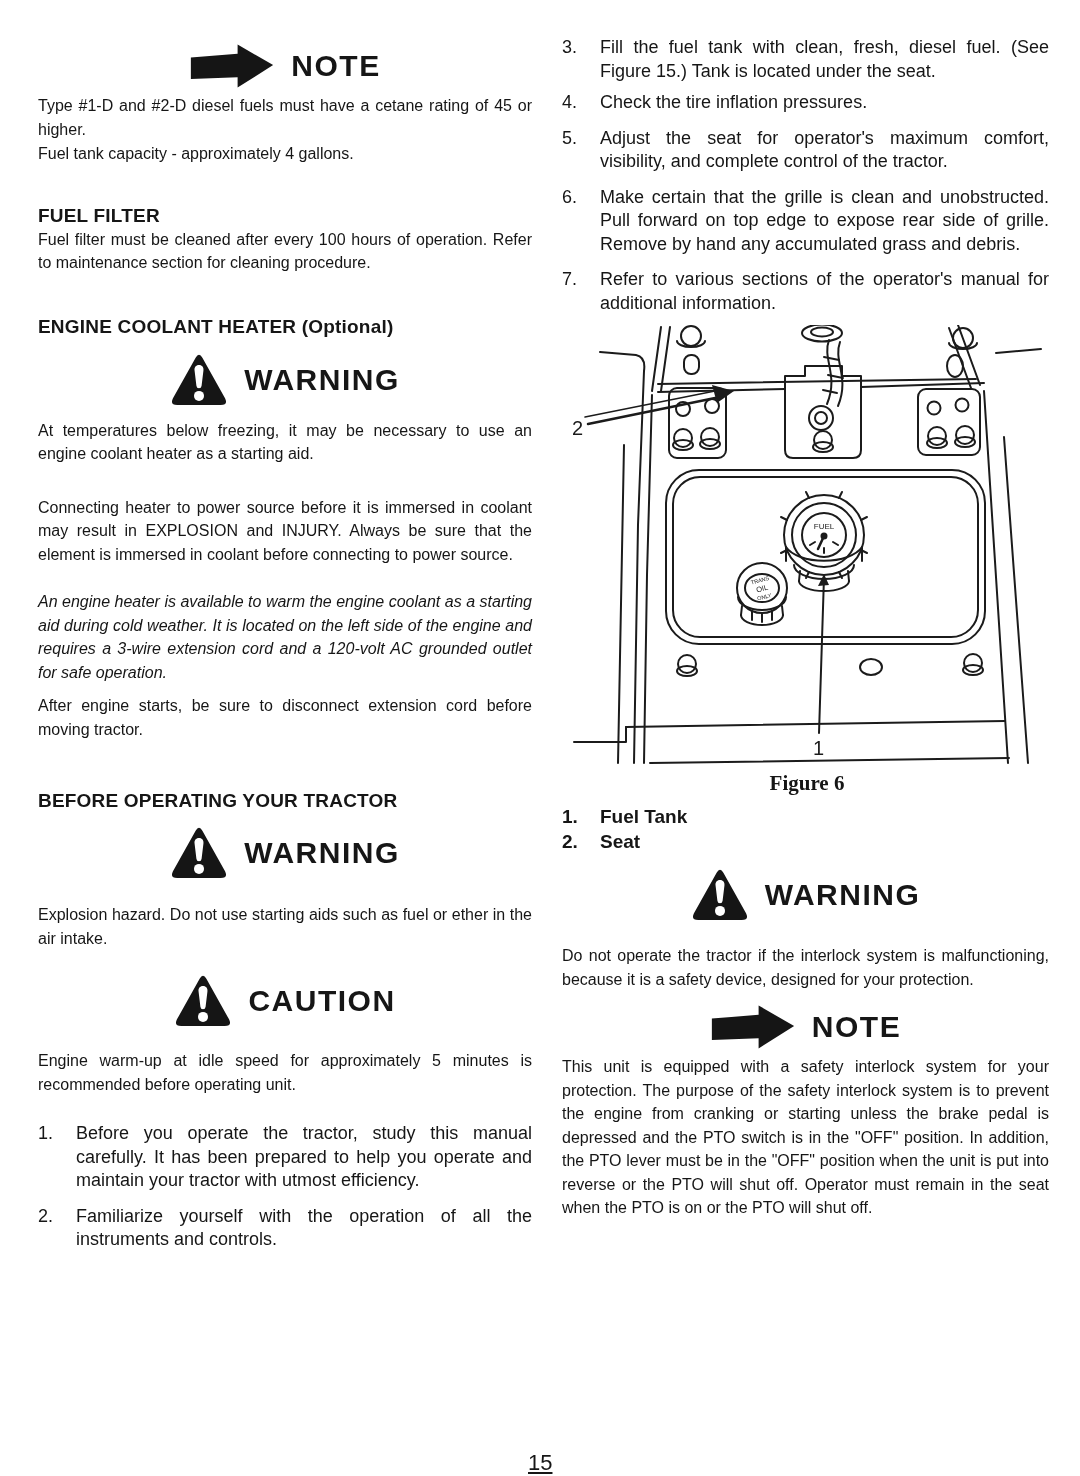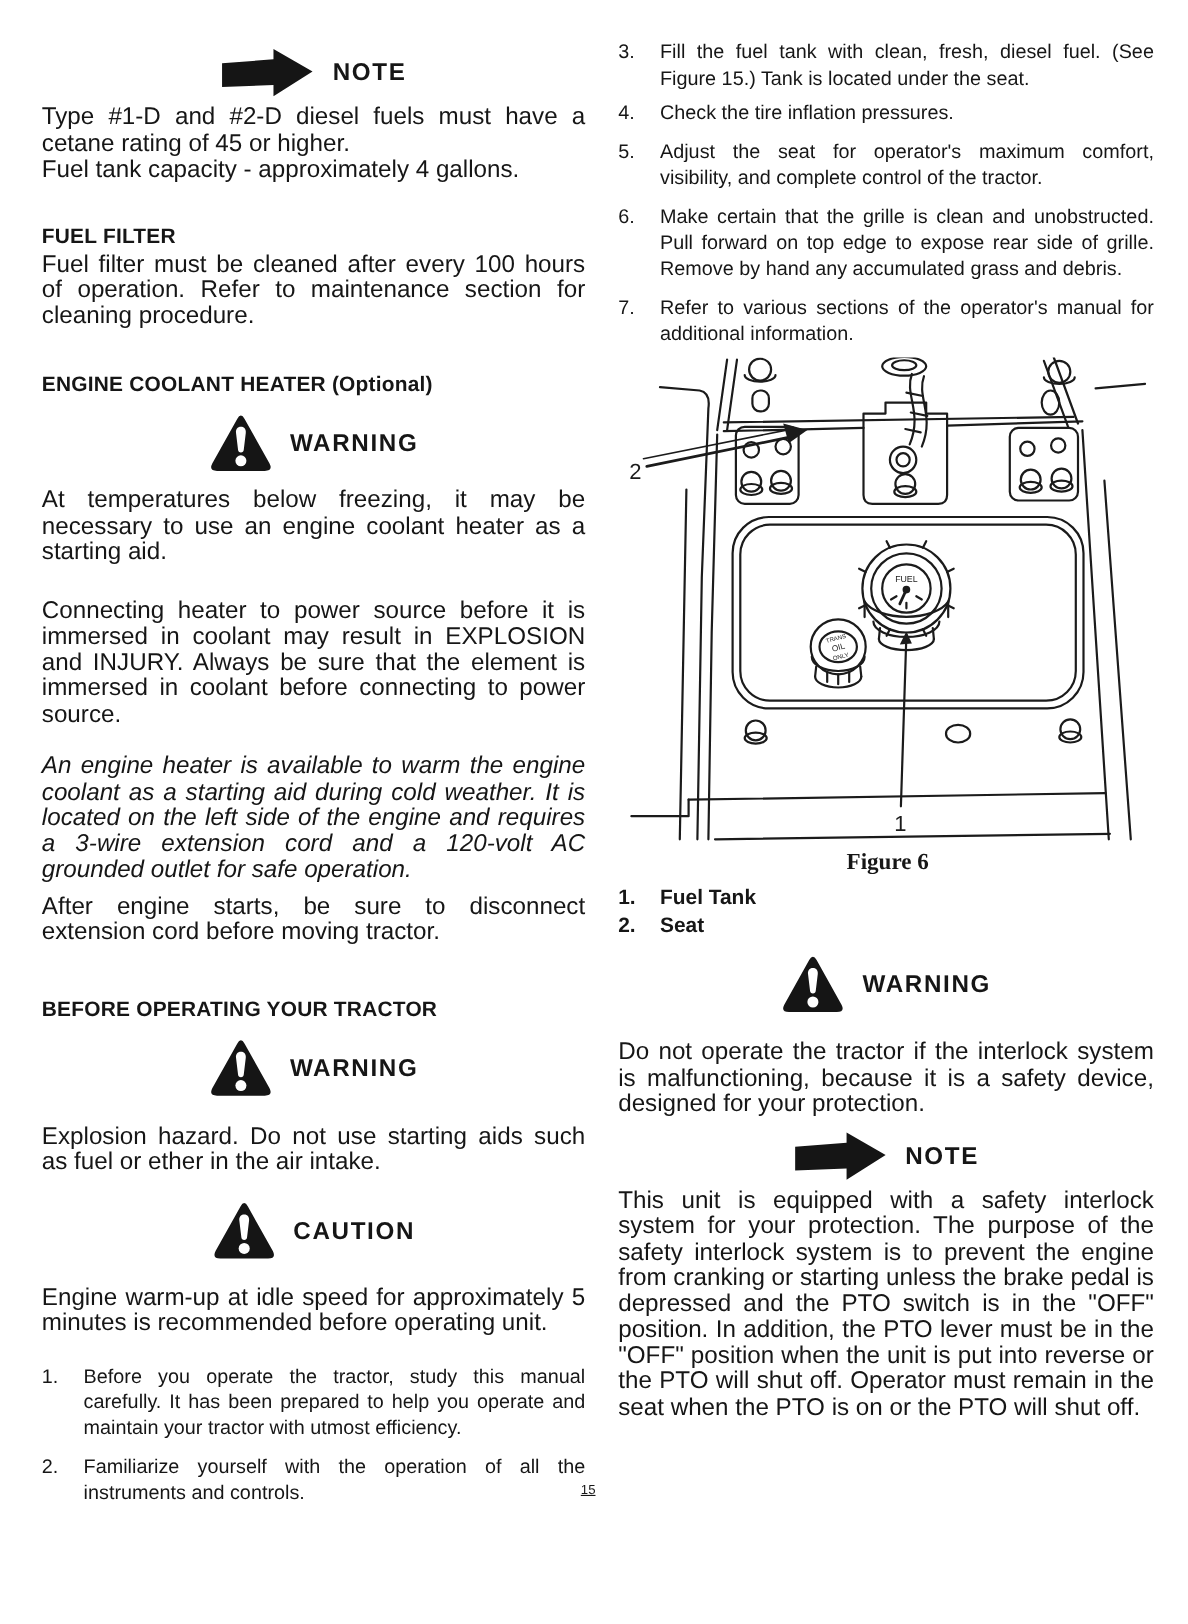--- a/index.html
+++ b/index.html
@@ -3,36 +3,36 @@
 <meta charset="utf-8">
 <style>
   html,body{margin:0;padding:0;}
   body{
     width:1080px;height:1476px;background:#ffffff;color:#161616;
     font-family:"Liberation Sans",sans-serif;position:relative;overflow:hidden;
   }
   .col{position:absolute;top:32px;}
   .col-left{left:38px;width:494px;}
   .col-right{left:562px;width:487px;}
-  p.body{margin:0;font-size:22px;line-height:23.5px;text-align:justify;}
+  p.body{margin:0;font-size:16px;line-height:23.5px;text-align:justify;}
   .indent{margin-left:42px;margin-right:50px;}
   .sec-head{font-size:19px;font-weight:bold;letter-spacing:.2px;line-height:24px;}
   .alert-head{display:flex;align-items:center;justify-content:center;gap:16px;}
-  .alert-word{font-size:22px;font-weight:bold;letter-spacing:1.5px;}
+  .alert-word{font-size:30px;font-weight:bold;letter-spacing:1.5px;}
   .warn-icon{width:58px;height:54px;display:block;}
   .note-icon{width:86px;height:44px;display:block;}
   .list-item{display:flex;font-size:18px;line-height:23.5px;}
   .list-item .num{flex:0 0 38px;}
   .list-item p{flex:1;margin:0;font-size:18px;line-height:23.5px;text-align:justify;}
   .figure-svg{display:block;margin-left:10px;}
   .fig-caption{font-family:"Liberation Serif",serif;font-weight:bold;font-size:21px;
     text-align:center;width:470px;margin-left:10px;}
   .legend-item{display:flex;font-weight:bold;font-size:19px;line-height:25px;}
   .legend-item .num{flex:0 0 38px;}
-  .page-num{position:absolute;left:528px;top:1347px;font-size:12px;text-decoration:underline;}
+  .page-num{position:absolute;left:528px;top:1450px;font-size:22px;text-decoration:underline;}
   .ln{stroke:#1b1b1b;stroke-width:2;fill:none;stroke-linecap:round;stroke-linejoin:round;}
   .fig-txt{font-family:"Liberation Sans",sans-serif;fill:#1b1b1b;stroke:none;}
 </style>
 </head>
 <body>
 
 <svg width="0" height="0" style="position:absolute" aria-hidden="true">
   <symbol id="sym-warning-tri" viewBox="0 0 60 56">
     <path d="M33.5,5 L57,47 Q60.5,54 52.5,54 L7.5,54 Q-0.5,54 3,47 L26.5,5 Q30,-1.5 33.5,5 Z" fill="#151515"></path>
     <path d="M30,12.5 C33.3,12.5 35,15 34.6,18.2 L32.7,34 Q32.4,36.6 30,36.6 Q27.6,36.6 27.3,34 L25.4,18.2 C25,15 26.7,12.5 30,12.5 Z" fill="#ffffff"></path>

